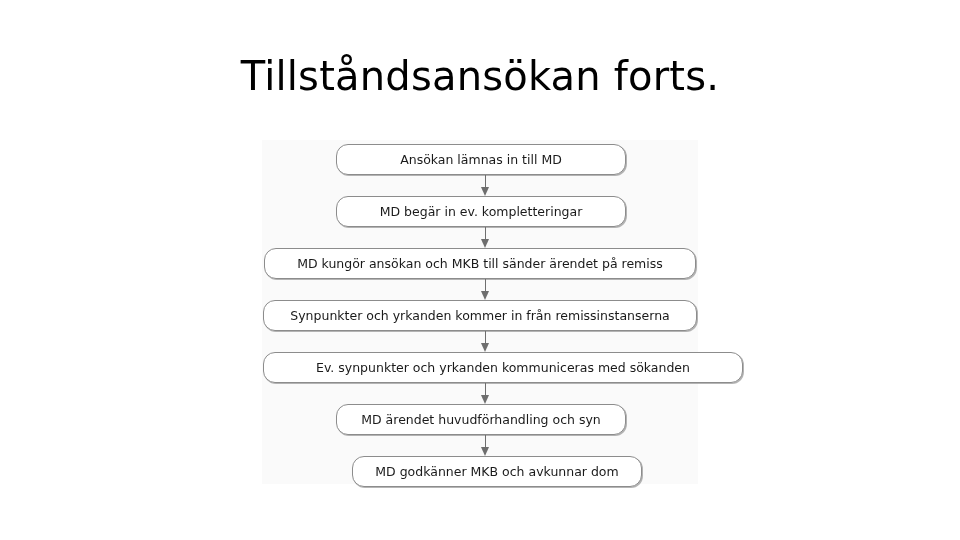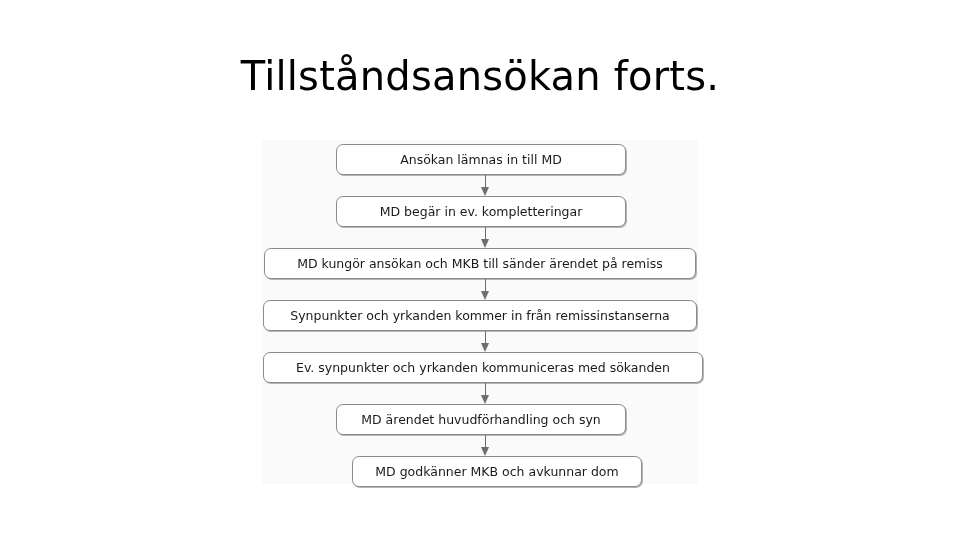--- a/index.html
+++ b/index.html
@@ -41,40 +41,40 @@
     background: #fafafa;
   }
 
   
   .flow-box {
     position: absolute;
     box-sizing: border-box;
     height: 31px;
     background: #ffffff;
     border: 1px solid #8c8c8c;
-    border-radius: 7px;
+    border-radius: 12px;
     box-shadow: 1px 1px 0 0 rgba(120,120,120,0.55);
     display: flex;
     align-items: center;
     justify-content: center;
   }
   .flow-box .box-label {
     font-family: "DejaVu Sans", sans-serif;
     font-size: 12.5px;
     line-height: 14px;
     color: #1a1a1a;
     white-space: nowrap;
   }
 
   
   .box-1 { left: 74px;  top: 4px;   width: 290px; }
   .box-2 { left: 74px;  top: 56px;  width: 290px; }
   .box-3 { left: 2px;   top: 108px; width: 432px; }
   .box-4 { left: 1px;   top: 160px; width: 434px; }
-  .box-5 { left: 1px;   top: 212px; width: 440px; }
+  .box-5 { left: 1px;   top: 212px; width: 480px; }
   .box-6 { left: 74px;  top: 264px; width: 290px; }
   .box-7 { left: 74px;  top: 316px; width: 290px; margin-left: 16px; }
 
   
   .flow-arrow {
     position: absolute;
     left: 217px;
     width: 13px;
     height: 21px;
   }

